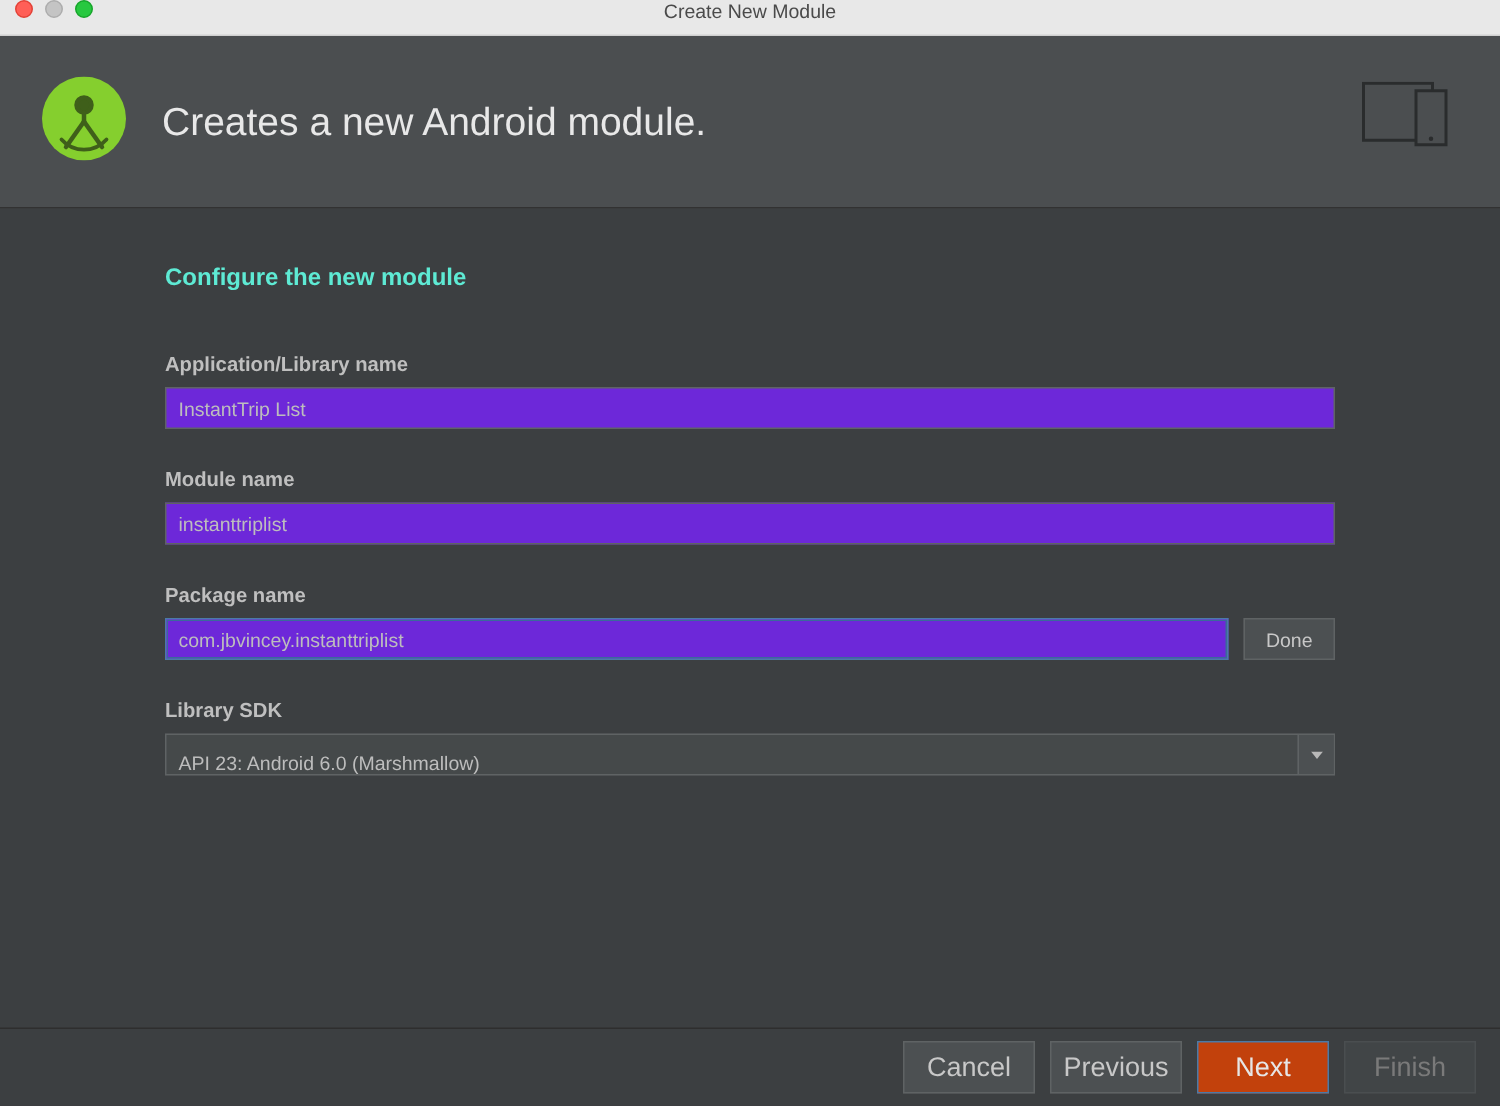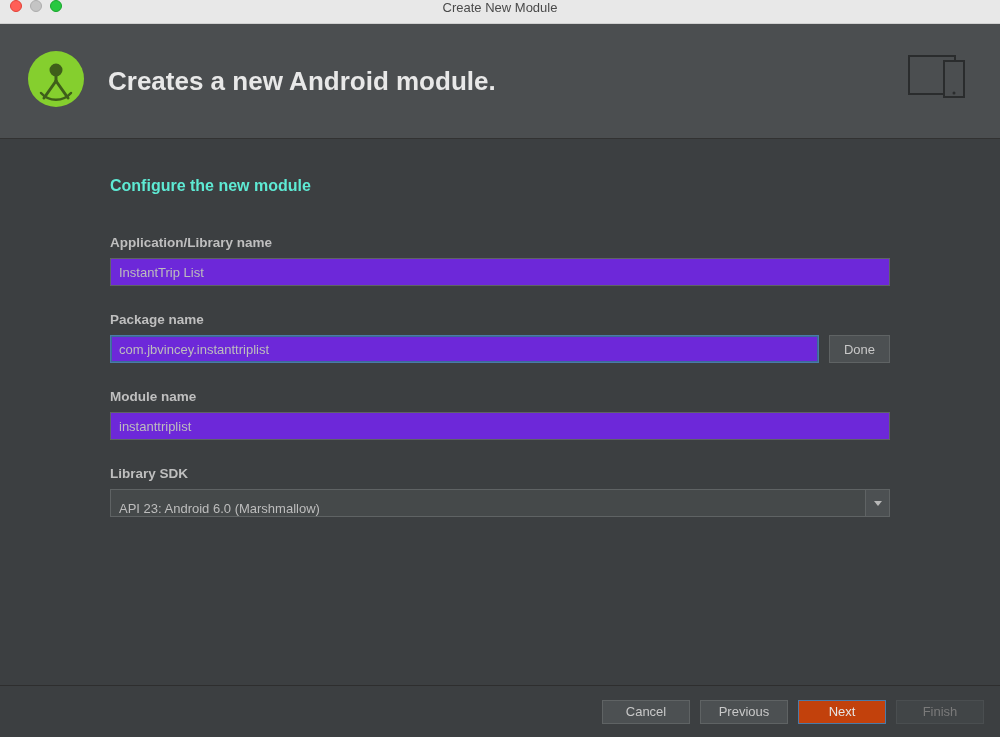--- a/index.html
+++ b/index.html
@@ -47,21 +47,21 @@
     padding: 0 28px;
     position: relative;
     border-bottom: 1px solid #323232;
   }
   .banner .logo {
     margin-right: 24px;
   }
   .banner-title {
     color: #e8e8e8;
     font-size: 26px;
-    font-weight: 700;
+    font-weight: 400;
   }
   .device-glyph {
     position: absolute;
     right: 22px;
     top: 50%;
     transform: translateY(-50%);
   }
 
   .content {
     padding: 38px 110px 0 110px;
@@ -142,25 +142,25 @@
     background: #3c3f41;
     border-top: 1px solid #2e2e2e;
     display: flex;
     justify-content: flex-end;
     align-items: center;
     padding-right: 16px;
     gap: 10px;
   }
   .footer .btn {
     min-width: 88px;
-    height: 24px;
+    height: 35px;
     background: #4c5052;
     border: 1px solid #5f6364;
     color: #c8c8c8;
-    font-size: 13px;
+    font-size: 18px;
     cursor: pointer;
   }
   .footer .btn.primary {
     background: #c2410c;
     border: 1px solid #4a7aa8;
     color: #e6e6e6;
   }
   .footer .btn.disabled {
     color: #7a7a7a;
     background: #414547;
@@ -207,31 +207,31 @@
   <div class="section-title">Configure the new module</div>
 
   <div class="field-group">
     <label class="field-label">Application/Library name</label>
     <div class="row">
       <input class="text-input" type="text" value="InstantTrip List" style="">
     </div>
   </div>
 
   <div class="field-group">
+    <label class="field-label">Module name</label>
+    <div class="row">
+      <input class="text-input" type="text" value="instanttriplist" style="">
+    </div>
+  </div>
+
+  <div class="field-group">
     <label class="field-label">Package name</label>
     <div class="row">
       <input class="text-input focused" type="text" value="com.jbvincey.instanttriplist" style="">
       <button class="small-btn">Done</button>
-    </div>
-  </div>
-
-  <div class="field-group">
-    <label class="field-label">Module name</label>
-    <div class="row">
-      <input class="text-input" type="text" value="instanttriplist" style="">
     </div>
   </div>
 
   <div class="field-group">
     <label class="field-label">Library SDK</label>
     <div class="select-wrap">
       <div class="select-input">
         <span>API 23: Android 6.0 (Marshmallow)</span>
         <span class="select-arrow">
           <svg width="8" height="5" viewBox="0 0 8 5">

